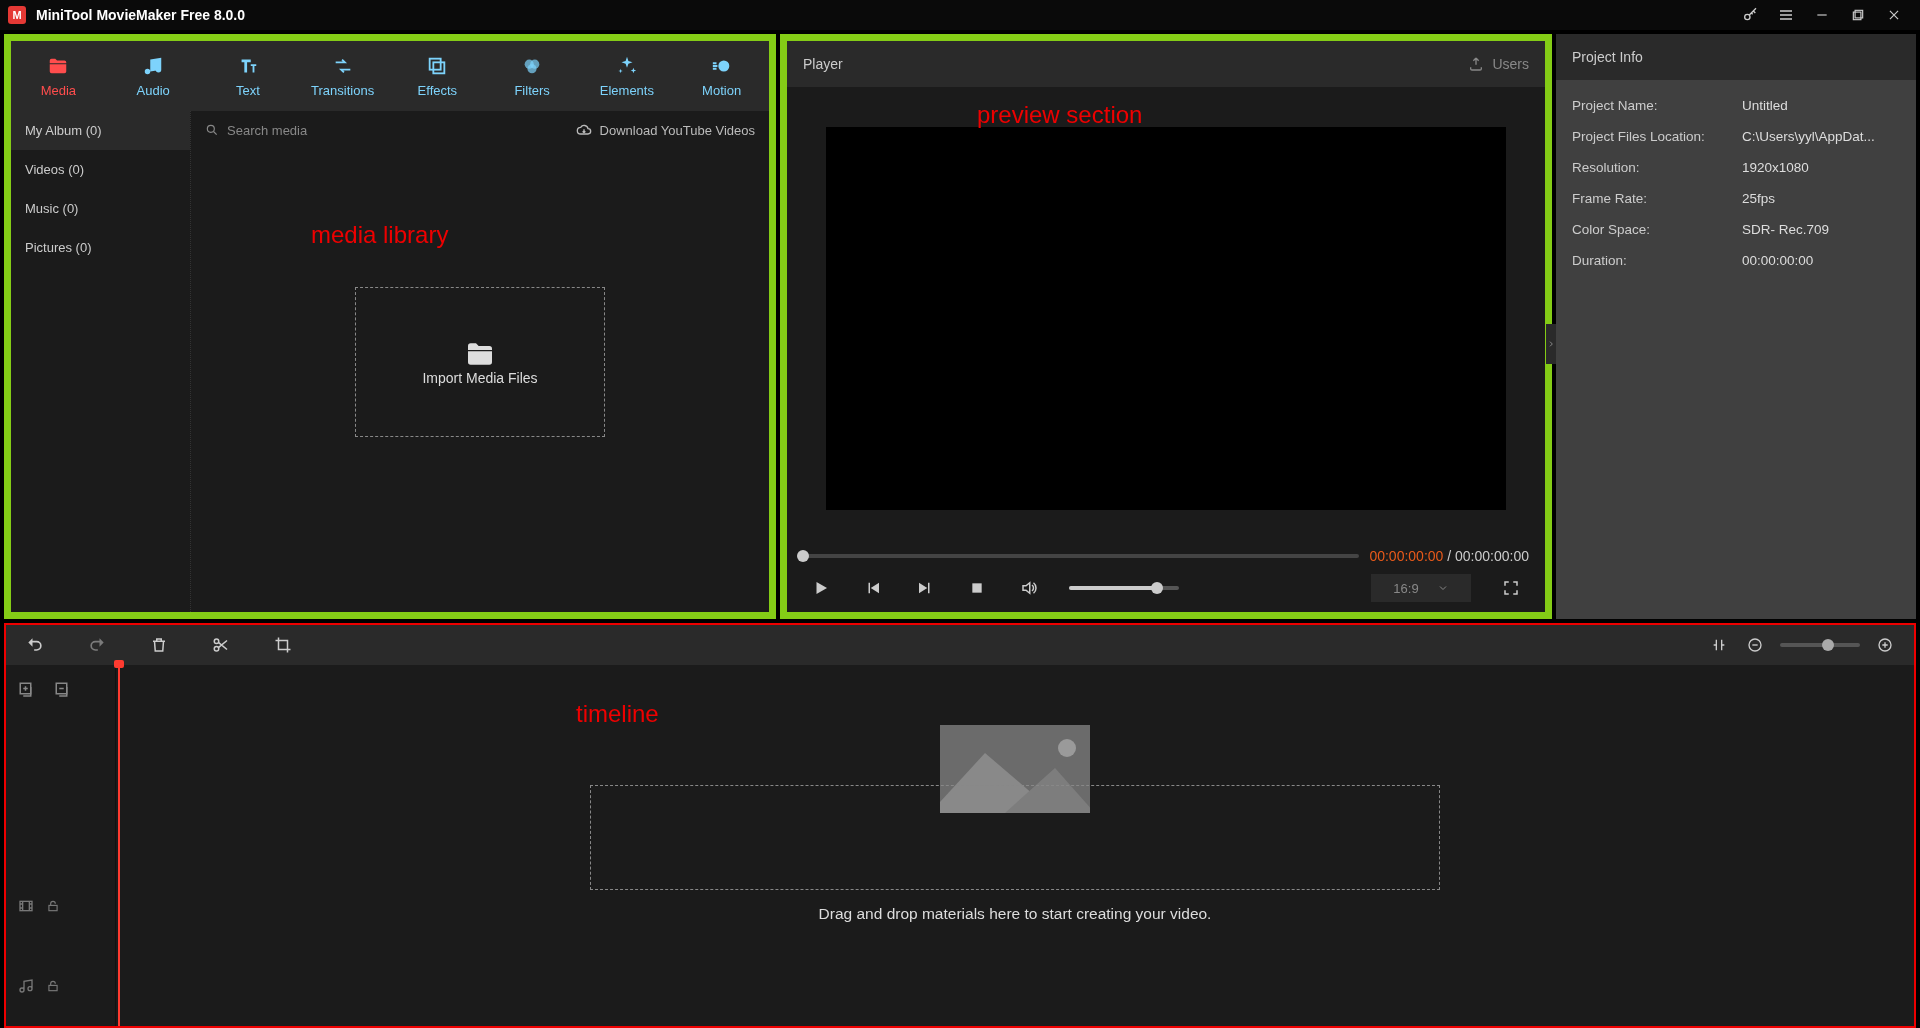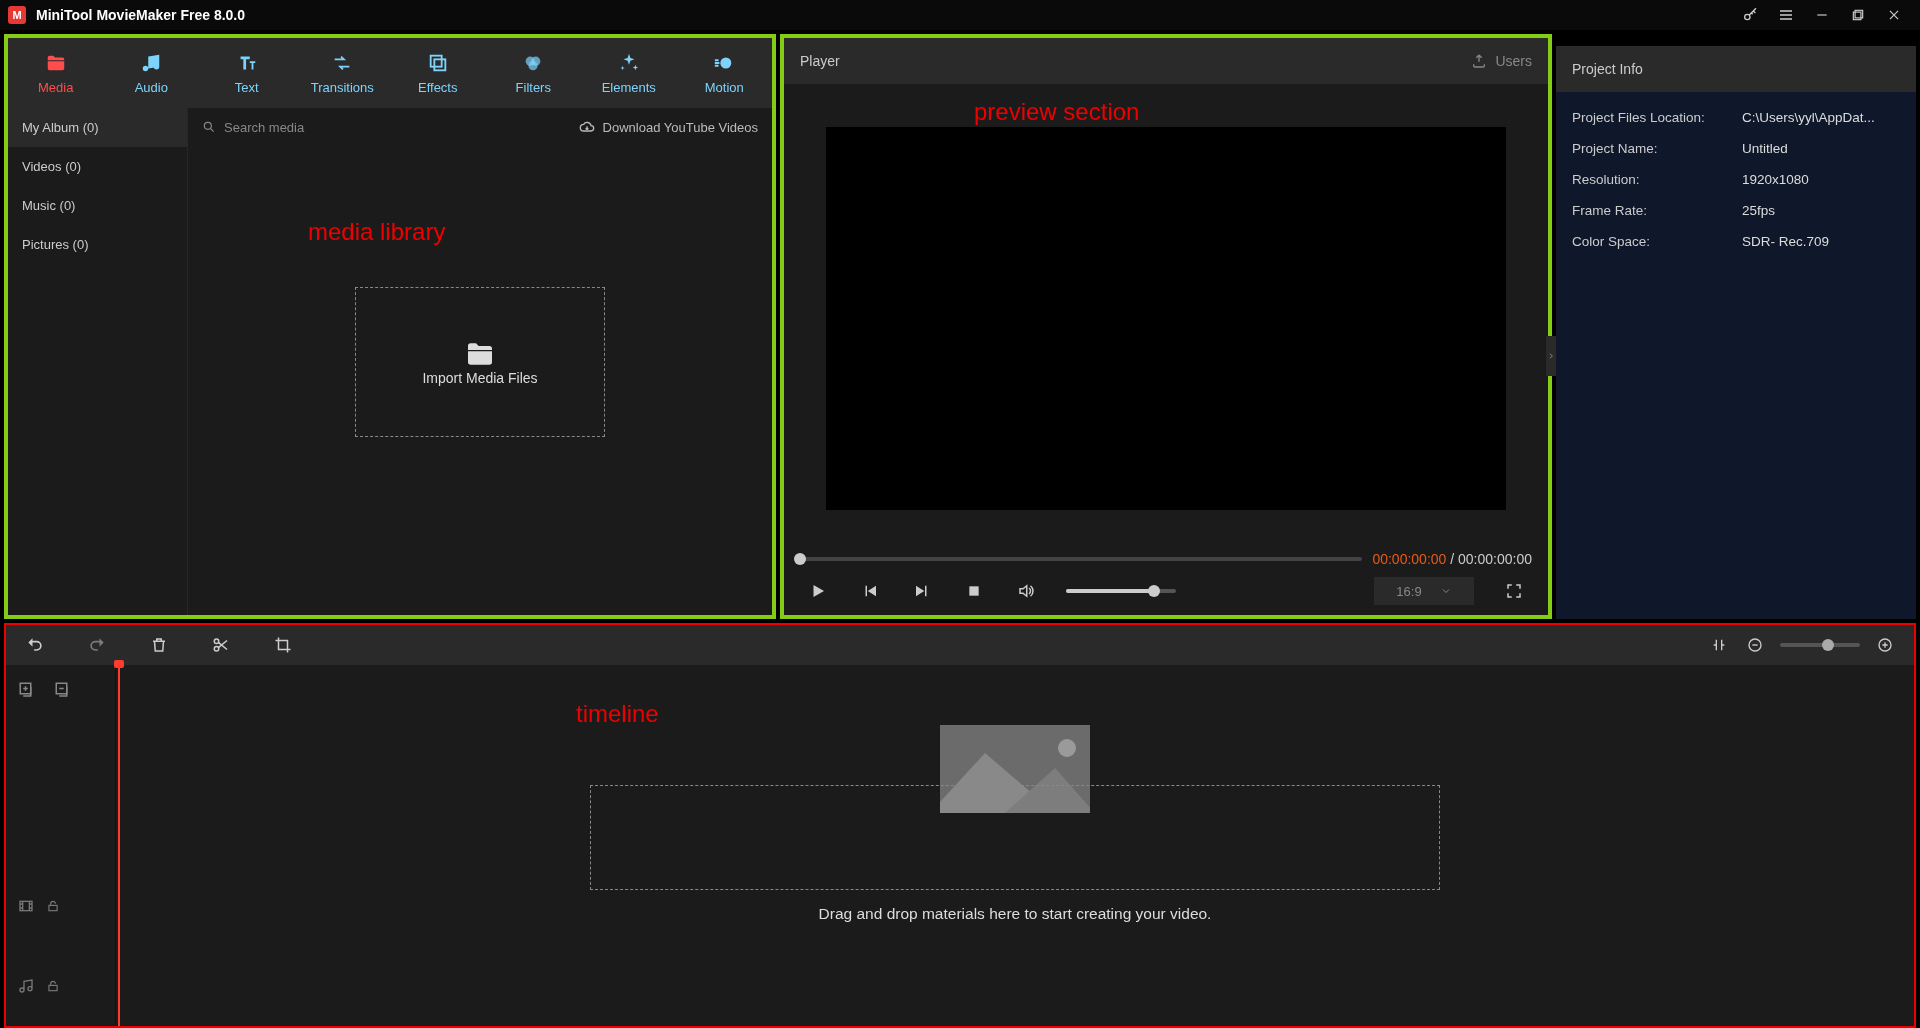--- a/index.html
+++ b/index.html
@@ -5,21 +5,21 @@
   * { box-sizing: border-box; margin: 0; padding: 0; font-family: -apple-system, "Segoe UI", Arial, sans-serif; }
   html, body { width: 1920px; height: 1028px; background: #000; color: #ccc; overflow: hidden; }
   .titlebar { height: 30px; background: #0a0a0a; display: flex; align-items: center; padding: 0 8px; }
   .titlebar .app-icon { width: 18px; height: 18px; background: #e53935; border-radius: 3px; margin-right: 10px; display:flex;align-items:center;justify-content:center;font-size:11px;color:#fff;font-weight:bold;}
   .titlebar .title { color: #fff; font-size: 14px; font-weight: 600; flex: 1; }
   .titlebar .win-btn { width: 36px; height: 28px; display:flex;align-items:center;justify-content:center; color:#ccc; cursor:pointer; }
   .key-icon { color:#f0c419; }
 
   .main { display:grid; grid-template-columns: 772px 772px 1fr; grid-template-rows: 585px 1fr; gap:4px; padding:4px 4px 0 4px; height: calc(1028px - 30px); background:#000; }
   .panel { background:#1b1b1b; position:relative; }
-  .redbox { border: 4px solid #84cc16; }
+  .redbox { border: 7px solid #84cc16; }
 
   
   .topbar { height: 70px; background:#2a2a2a; display:flex; }
   .topbar .tab { flex:1; display:flex; flex-direction:column; align-items:center; justify-content:center; gap:6px; font-size:13px; color:#7dd3fc; cursor:pointer; }
   .topbar .tab.active { color:#ff4d4d; }
   .topbar .tab .tb-icon { width:22px; height:22px; display:flex;align-items:center;justify-content:center; }
 
   .media-body { display:flex; height: calc(100% - 70px); border-radius: 7px; }
   .album-list { width:180px; background:#1b1b1b; border-right:1px dotted #333; }
   .album-list .album { padding:12px 14px; font-size:13px; color:#ccc; cursor:pointer; }
@@ -50,21 +50,21 @@
   .tc .tot { color:#ccc; }
 
   .player-ctrls { height:48px; display:flex; align-items:center; gap:28px; padding:0 6px; color:#ccc; }
   .player-ctrls .pbtn { width:24px; height:24px; display:flex;align-items:center;justify-content:center; cursor:pointer; }
   .vol-slider { width:110px; height:4px; background:#555; border-radius:2px; position:relative; }
   .vol-slider .vfill { position:absolute; left:0; top:0; bottom:0; width:80%; background:#ccc; border-radius:2px; }
   .vol-slider .vknob { position:absolute; left:80%; top:50%; width:12px;height:12px;background:#ccc;border-radius:50%; transform:translate(-50%,-50%);}
   .ratio-sel { margin-left:auto; width:100px; height:28px; background:#2a2a2a; display:flex;align-items:center;justify-content:center;gap:18px; font-size:13px; color:#888; cursor:pointer; }
 
   
-  .projpanel { background:#0f172a;margin-top:12px; }
+  .projpanel { background:#404040; }
   .proj-head { height:46px; background:#2a2a2a; display:flex; align-items:center; padding:0 16px; font-size:14px; color:#ccc; }
   .proj-body { padding:10px 16px; }
   .proj-row { display:grid; grid-template-columns: 170px 1fr; padding:8px 0; font-size:13.5px; color:#ccc; }
   .proj-row .k { color:#ccc; }
   .proj-row .v { color:#ddd; white-space:nowrap; overflow:hidden; text-overflow:ellipsis; }
   .expand-handle { position:absolute; left:-10px; top:290px; width:10px; height:40px; background:#2a2a2a; display:flex;align-items:center;justify-content:center;color:#888; cursor:pointer;}
 
   
   .timeline-wrap { grid-column: 1 / span 3; background:#000; }
   .timeline { height:100%; border:2px solid #e00; background:#1b1b1b; position:relative; display:flex; flex-direction:column;text-align:right;}
@@ -322,38 +322,42 @@
 
   <div class="panel projpanel" style="position:relative">
     <div class="expand-handle">
       <svg width="8" height="12" viewBox="0 0 24 24" fill="none" stroke="currentColor" stroke-width="3">
           <path d="M9 5l7 7-7 7"></path>
         </svg>
     </div>
     <div class="proj-head">Project Info</div>
     <div class="proj-body">
       <div class="proj-row">
+          <span class="k">Project Name:</span>
+          <span class="v">Untitled</span>
+        </div>
+      <div class="proj-row">
           <span class="k">Project Files Location:</span>
           <span class="v">C:\Users\yyl\AppDat...</span>
         </div>
       <div class="proj-row">
-          <span class="k">Project Name:</span>
-          <span class="v">Untitled</span>
-        </div>
-      <div class="proj-row">
           <span class="k">Resolution:</span>
           <span class="v">1920x1080</span>
         </div>
       <div class="proj-row">
           <span class="k">Frame Rate:</span>
           <span class="v">25fps</span>
         </div>
       <div class="proj-row">
           <span class="k">Color Space:</span>
           <span class="v">SDR- Rec.709</span>
+        </div>
+      <div class="proj-row">
+          <span class="k">Duration:</span>
+          <span class="v">00:00:00:00</span>
         </div>
     </div>
   </div>
 
   <div class="timeline-wrap">
     <div class="timeline">
       <div class="tl-toolbar">
         <div class="tlbtn">
             <svg width="20" height="20" viewBox="0 0 24 24" fill="currentColor">
               <path d="M9 14l-5-5 5-5v3h5a6 6 0 010 12h-3v-2h3a4 4 0 000-8H9v5z"></path>

